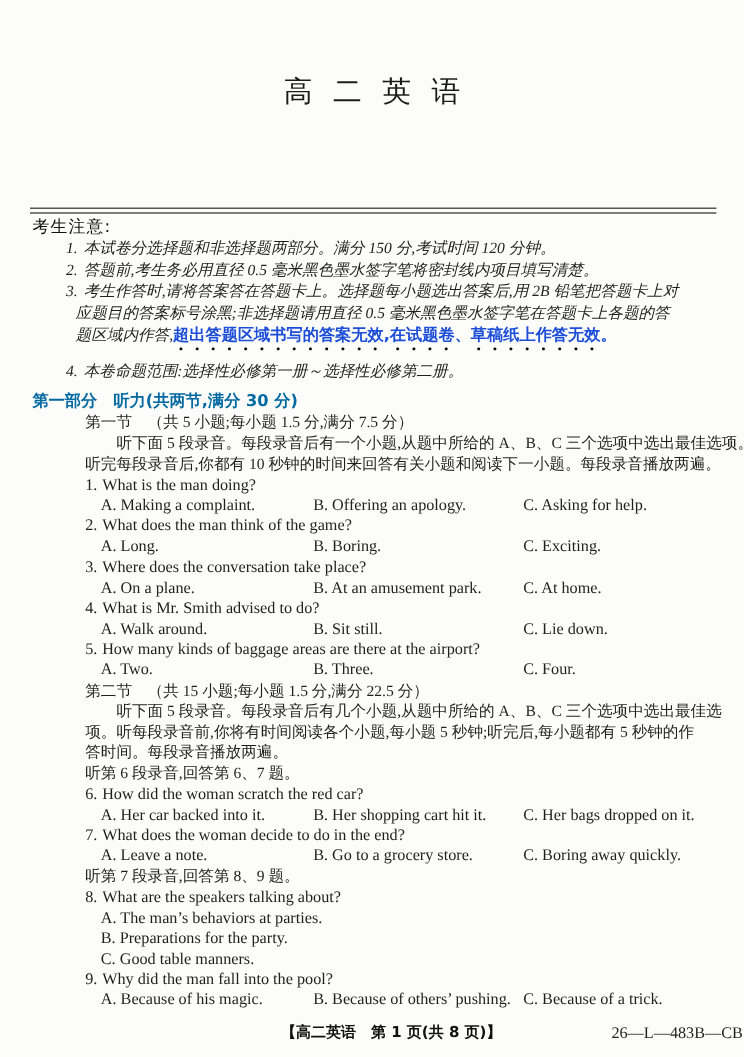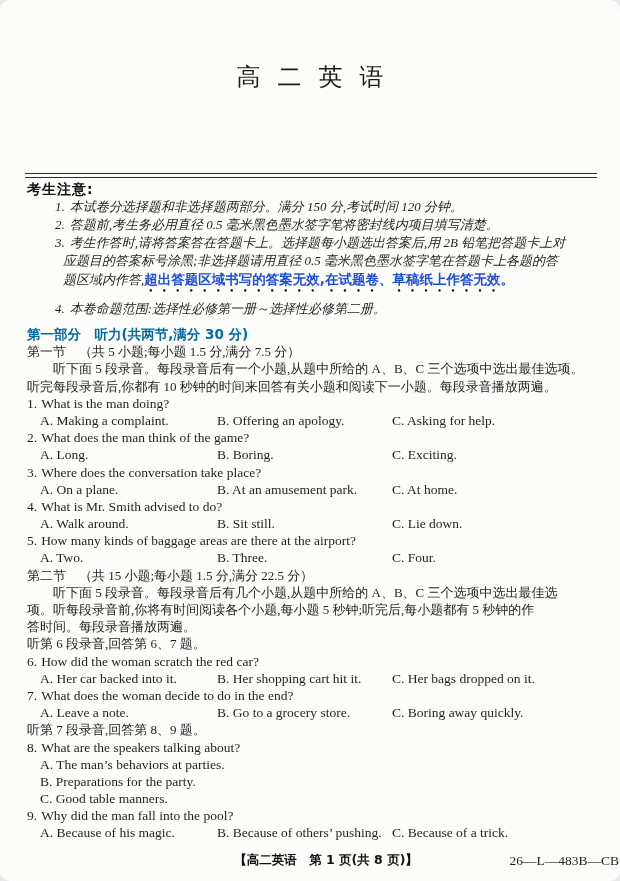--- a/index.html
+++ b/index.html
@@ -4,21 +4,20 @@
 <style>
   html,body { margin:0; padding:0; background:#e8e8e8; }
   .page {
     position:relative;
     width:620px; height:881px;
     margin:0 auto;
     background:#fcfcfb;
     color:#1f1f1f;
     font-family:"Liberation Serif", serif;
     overflow:hidden;
-    border-radius:10px;
   }
 
   
   .title {
     position:absolute; top:62px; left:0; width:620px;
     text-align:center;
     font-size:24px; line-height:30px;
     letter-spacing:17px; text-indent:17px;
     color:#1b1b1b;
     white-space:nowrap;
@@ -30,21 +29,21 @@
     border-top:1px solid #2c2c2c; border-bottom:1px solid #2c2c2c;
   }
 
   
   .notice {
     position:absolute; top:180px; left:27px; width:576px;
     font-size:13px; line-height:18px;
   }
   .n-head {
     font-family:"DejaVu Sans", sans-serif;
-    font-weight:700; font-size:14px; line-height:18px;
+    font-weight:400; font-size:14px; line-height:18px;
     letter-spacing:1px; color:#111;
     font-style:normal;
   }
   .n-body { font-style:italic; }
   .n-item { padding-left:28px; white-space:nowrap; }
   .n-cont { padding-left:36px; white-space:nowrap; }
   .n-num  { display:inline-block; margin-right:5px; }
   .n-last { margin-top:5px; }
   .em-bold {
     font-family:"DejaVu Sans", sans-serif;
@@ -54,21 +53,21 @@
     -webkit-text-emphasis-position:under right;
     text-emphasis:filled dot #0a0a0a;
     text-emphasis-position:under right;
   }
 
   
   .main {
     position:absolute; top:326px; left:27px; width:576px;
     font-size:13px; line-height:17.2px;
   }
-  .line { height:17.2px; white-space:nowrap; }
+  .line { height:17.2px; white-space:nowrap;margin-left:44px; }
   .part-head {
     font-family:"DejaVu Sans", sans-serif;
     font-weight:700; font-size:13.5px; color:#0369a1;
     height:17.2px; white-space:nowrap;
   }
   .indent { padding-left:26px; }
   .en { font-size:13.5px; }
   .q-num { margin-right:4px; }
   .opts { padding-left:13px; }
   .opt { display:inline-block; white-space:nowrap; font-size:13.5px; }

